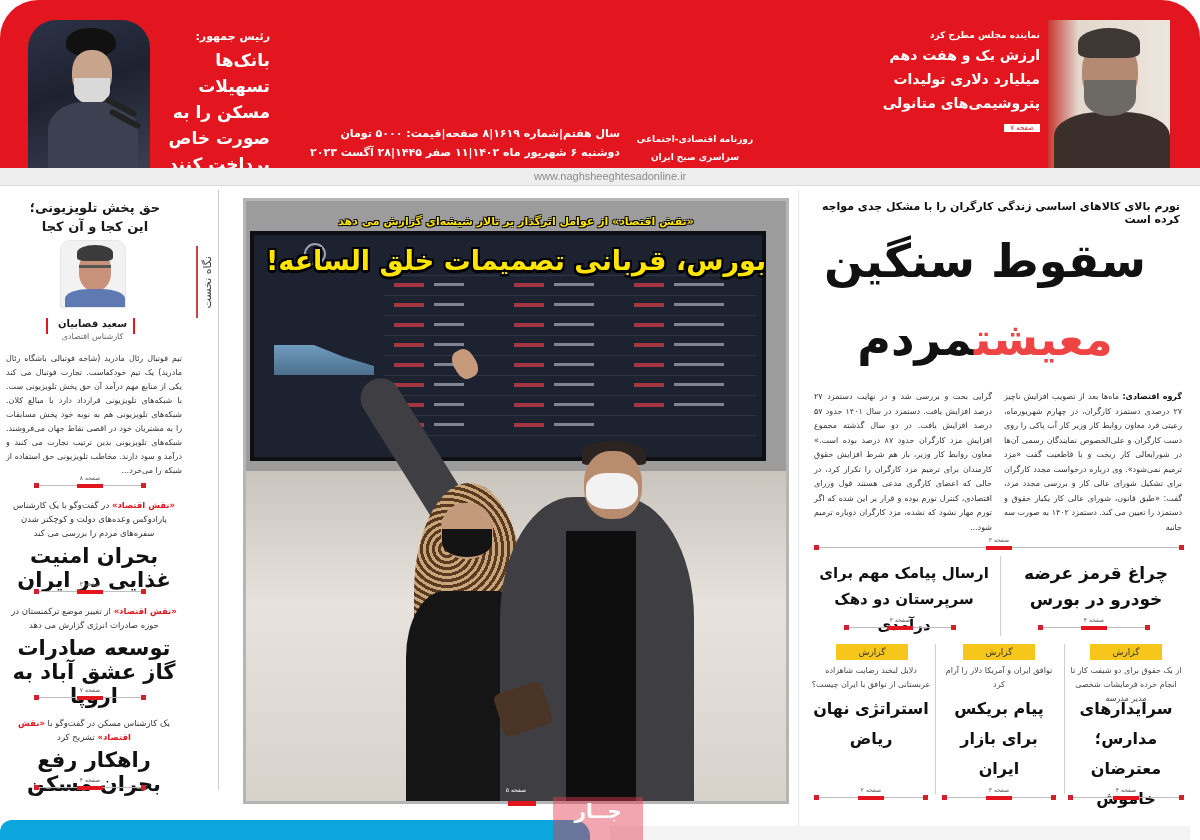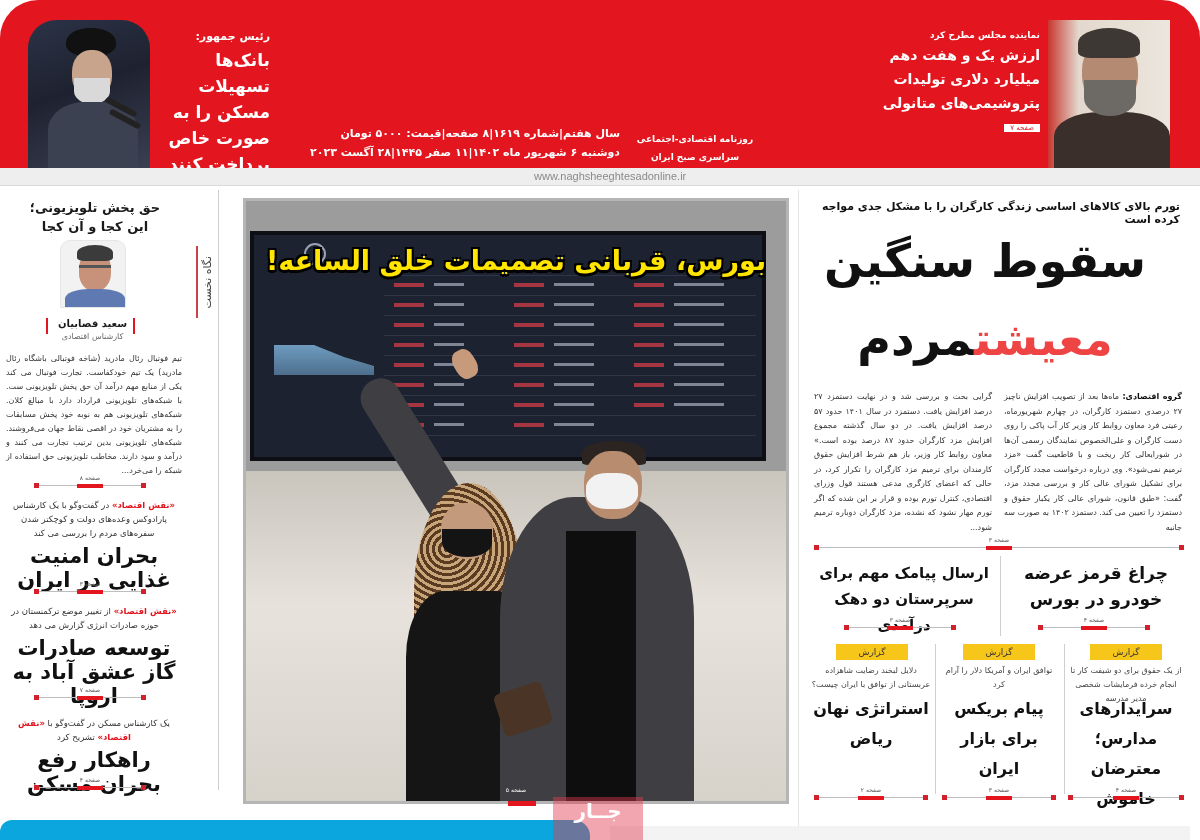--- a/index.html
+++ b/index.html
@@ -376,20 +376,21 @@
   <div class="woman-scarf"></div>
   <div class="woman-body"></div>
   <div class="woman-face"></div>
   <div class="woman-mask"></div>
   <div class="man-coat"></div>
   <div class="man-shirt"></div>
   <div class="man-hair"></div>
   <div class="man-face"></div>
   <div class="man-mask"></div>
   <div class="bag"></div>
+  <div class="overlay-kicker">«نقش اقتصاد» از عوامل اثرگذار بر تالار شیشه‌ای گزارش می دهد</div>
   <div class="overlay-title">بورس، قربانی تصمیمات خلق الساعه!</div>
 </div>
 <div class="center-page-ref" style="left:496px;top:786px;width:40px;">
   <div class="lbl">صفحه ۵</div>
   <div class="mark"></div>
 </div>
 
 <div class="kicker-main">تورم بالای کالاهای اساسی زندگی کارگران را با مشکل جدی مواجه کرده است</div>
 <div class="headline-main-1">سقوط سنگین</div>
 <div class="headline-main-2">

